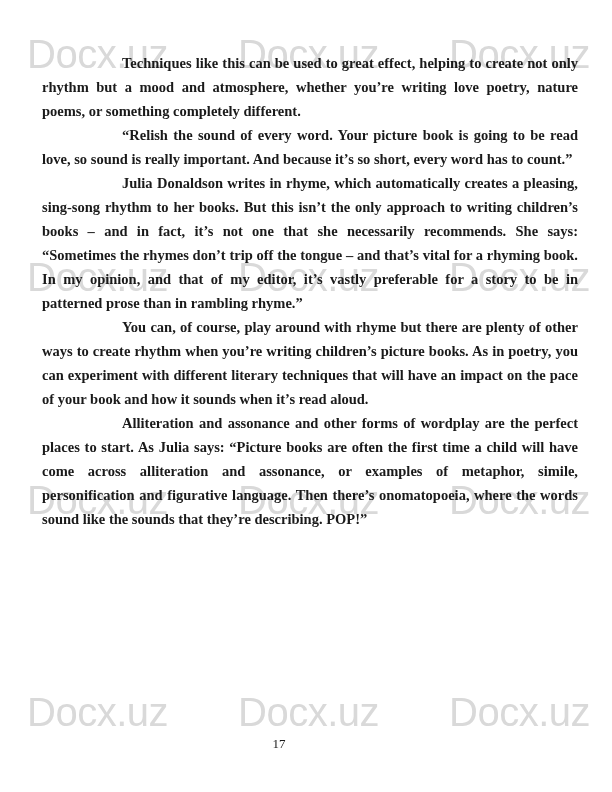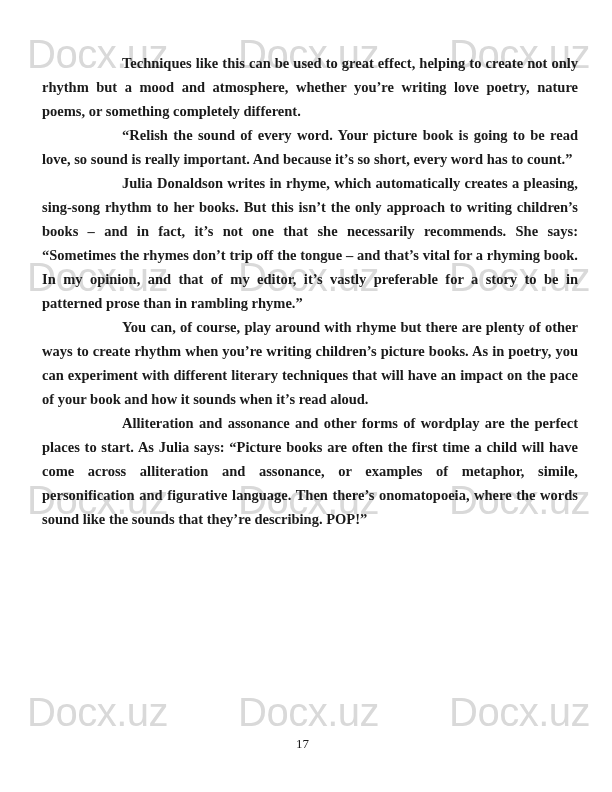--- a/index.html
+++ b/index.html
@@ -56,21 +56,21 @@
     padding: 0;
     text-indent: 80px;
   }
   
   .page-number {
     position: absolute;
     z-index: 1;
     left: 249px;
     top: 736px;
     width: 60px;
-    text-align: right;
+    text-align: center;
     color: #1a1a1a;
     font-size: 13px;
     line-height: 15px;
   }
 </style>
 </head>
 <body>
 
 <div class="page">
 

